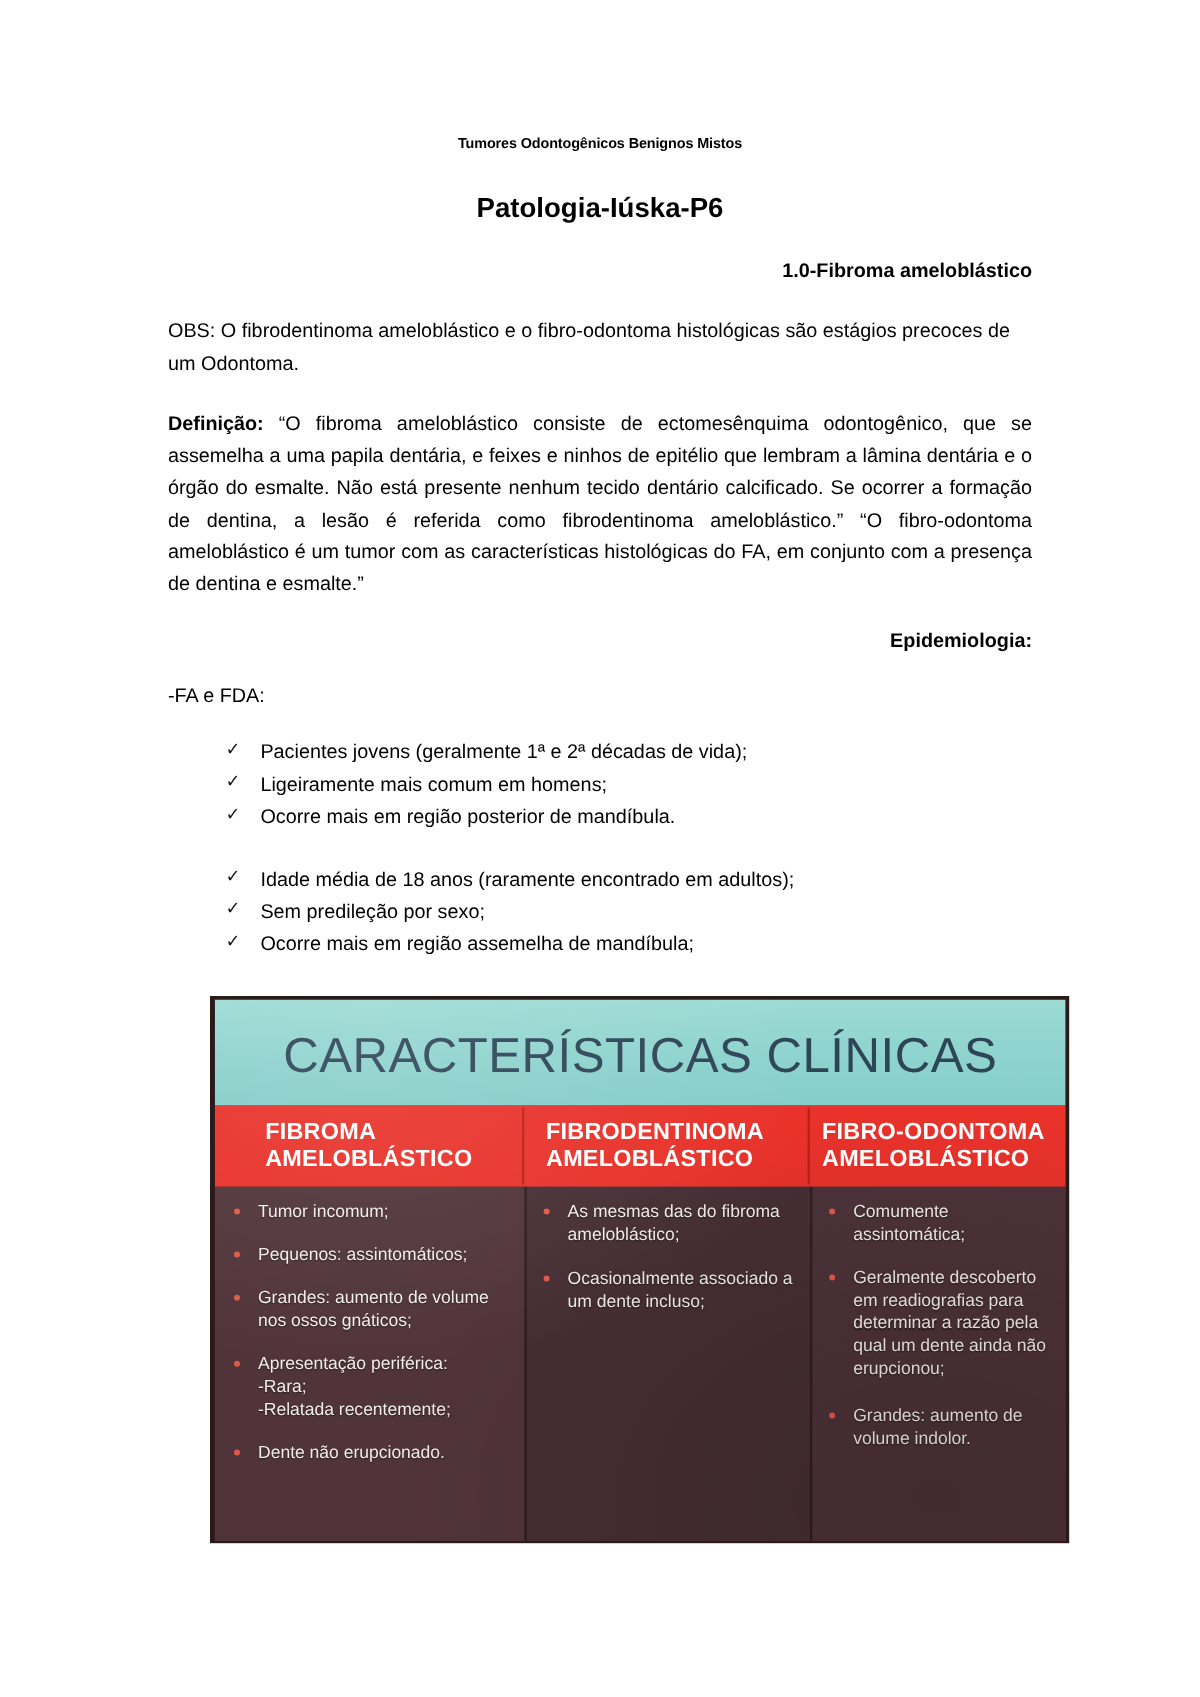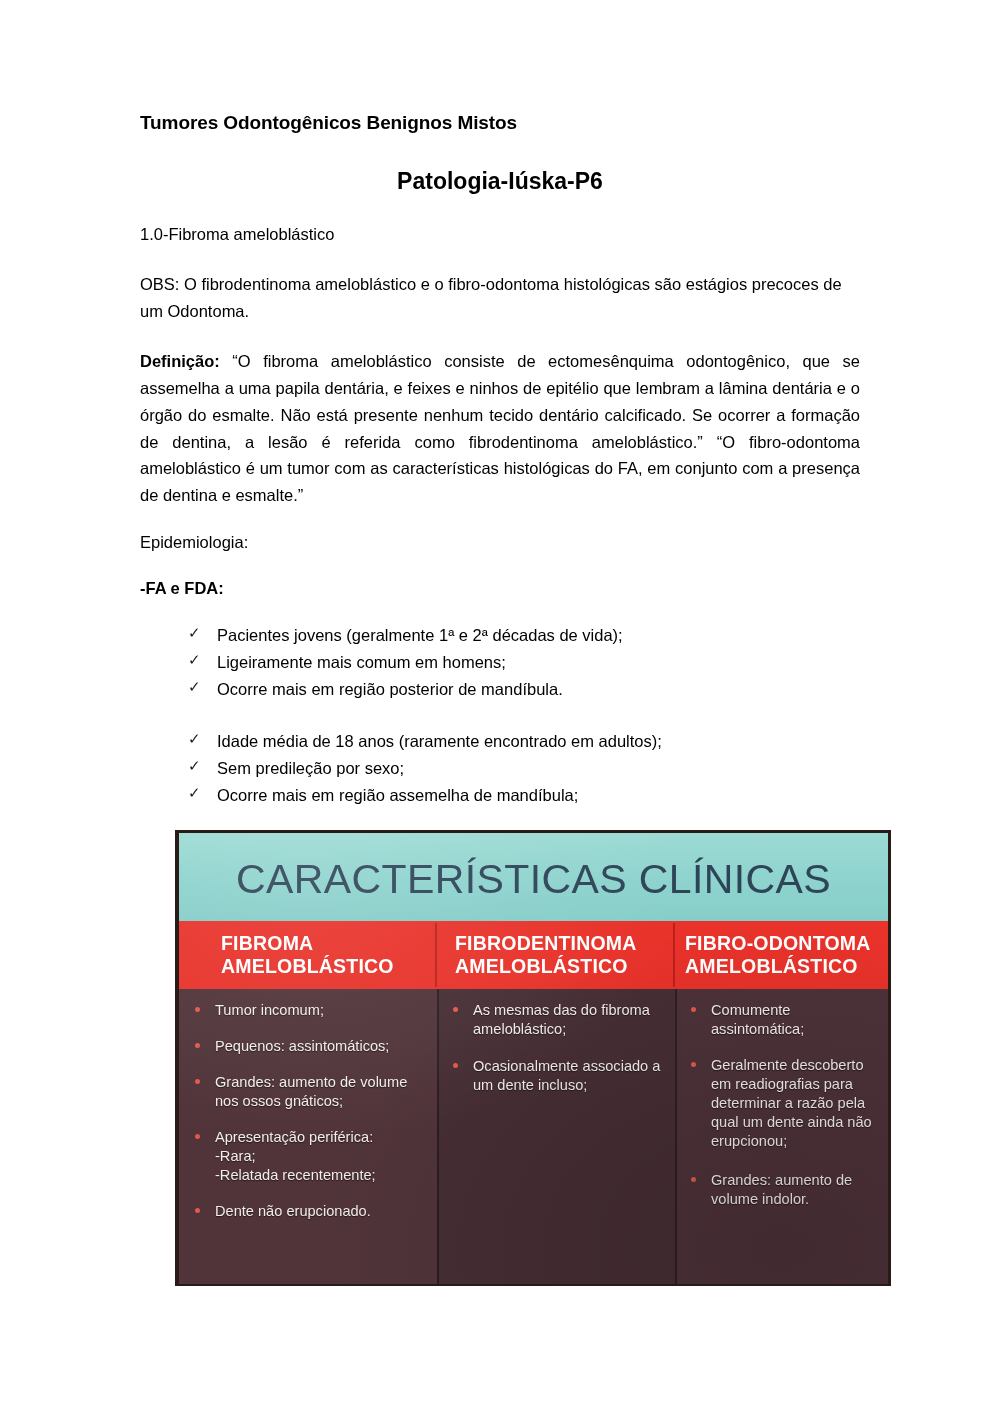--- a/index.html
+++ b/index.html
@@ -25,48 +25,49 @@
   }
 
   .content {
     position: absolute;
     left: 140px;
     top: 112px;
     width: 720px;
   }
 
   .doc-title {
-    text-align: left;
-    font-weight: bold;
-    font-size: 19px;
+    text-align: center;
+    font-weight: bold;
+    font-size: 12px;
     letter-spacing: -0.1px;
     margin: 0 0 34px 0;
   }
   .doc-subtitle {
     text-align: center;
     font-weight: bold;
     font-size: 23px;
     margin: 0 0 30px 0;
   }
   .sec-heading {
-    font-weight: normal;
+    font-weight: bold;
     font-size: 16.5px;
     margin: 12px 0 27px 0;
+    text-align: right;
   }
   .para {
     font-size: 16.5px;
     line-height: 1.62;
     margin: 0 0 24px 0;
     text-align: justify;
   }
   .para.obs { text-align: left; }
   .para b { font-weight: bold; }
 
   .sub-heading {
-    font-weight: bold;
+    font-weight: normal;
     font-size: 16.5px;
     margin: 16px 0 24px 0;
   }
   .sub-heading.tight { margin-bottom: 22px; }
 
   ul.checklist {
     list-style: none;
     margin: 0 0 26px 0;
     padding: 0 0 0 48px;
   }

